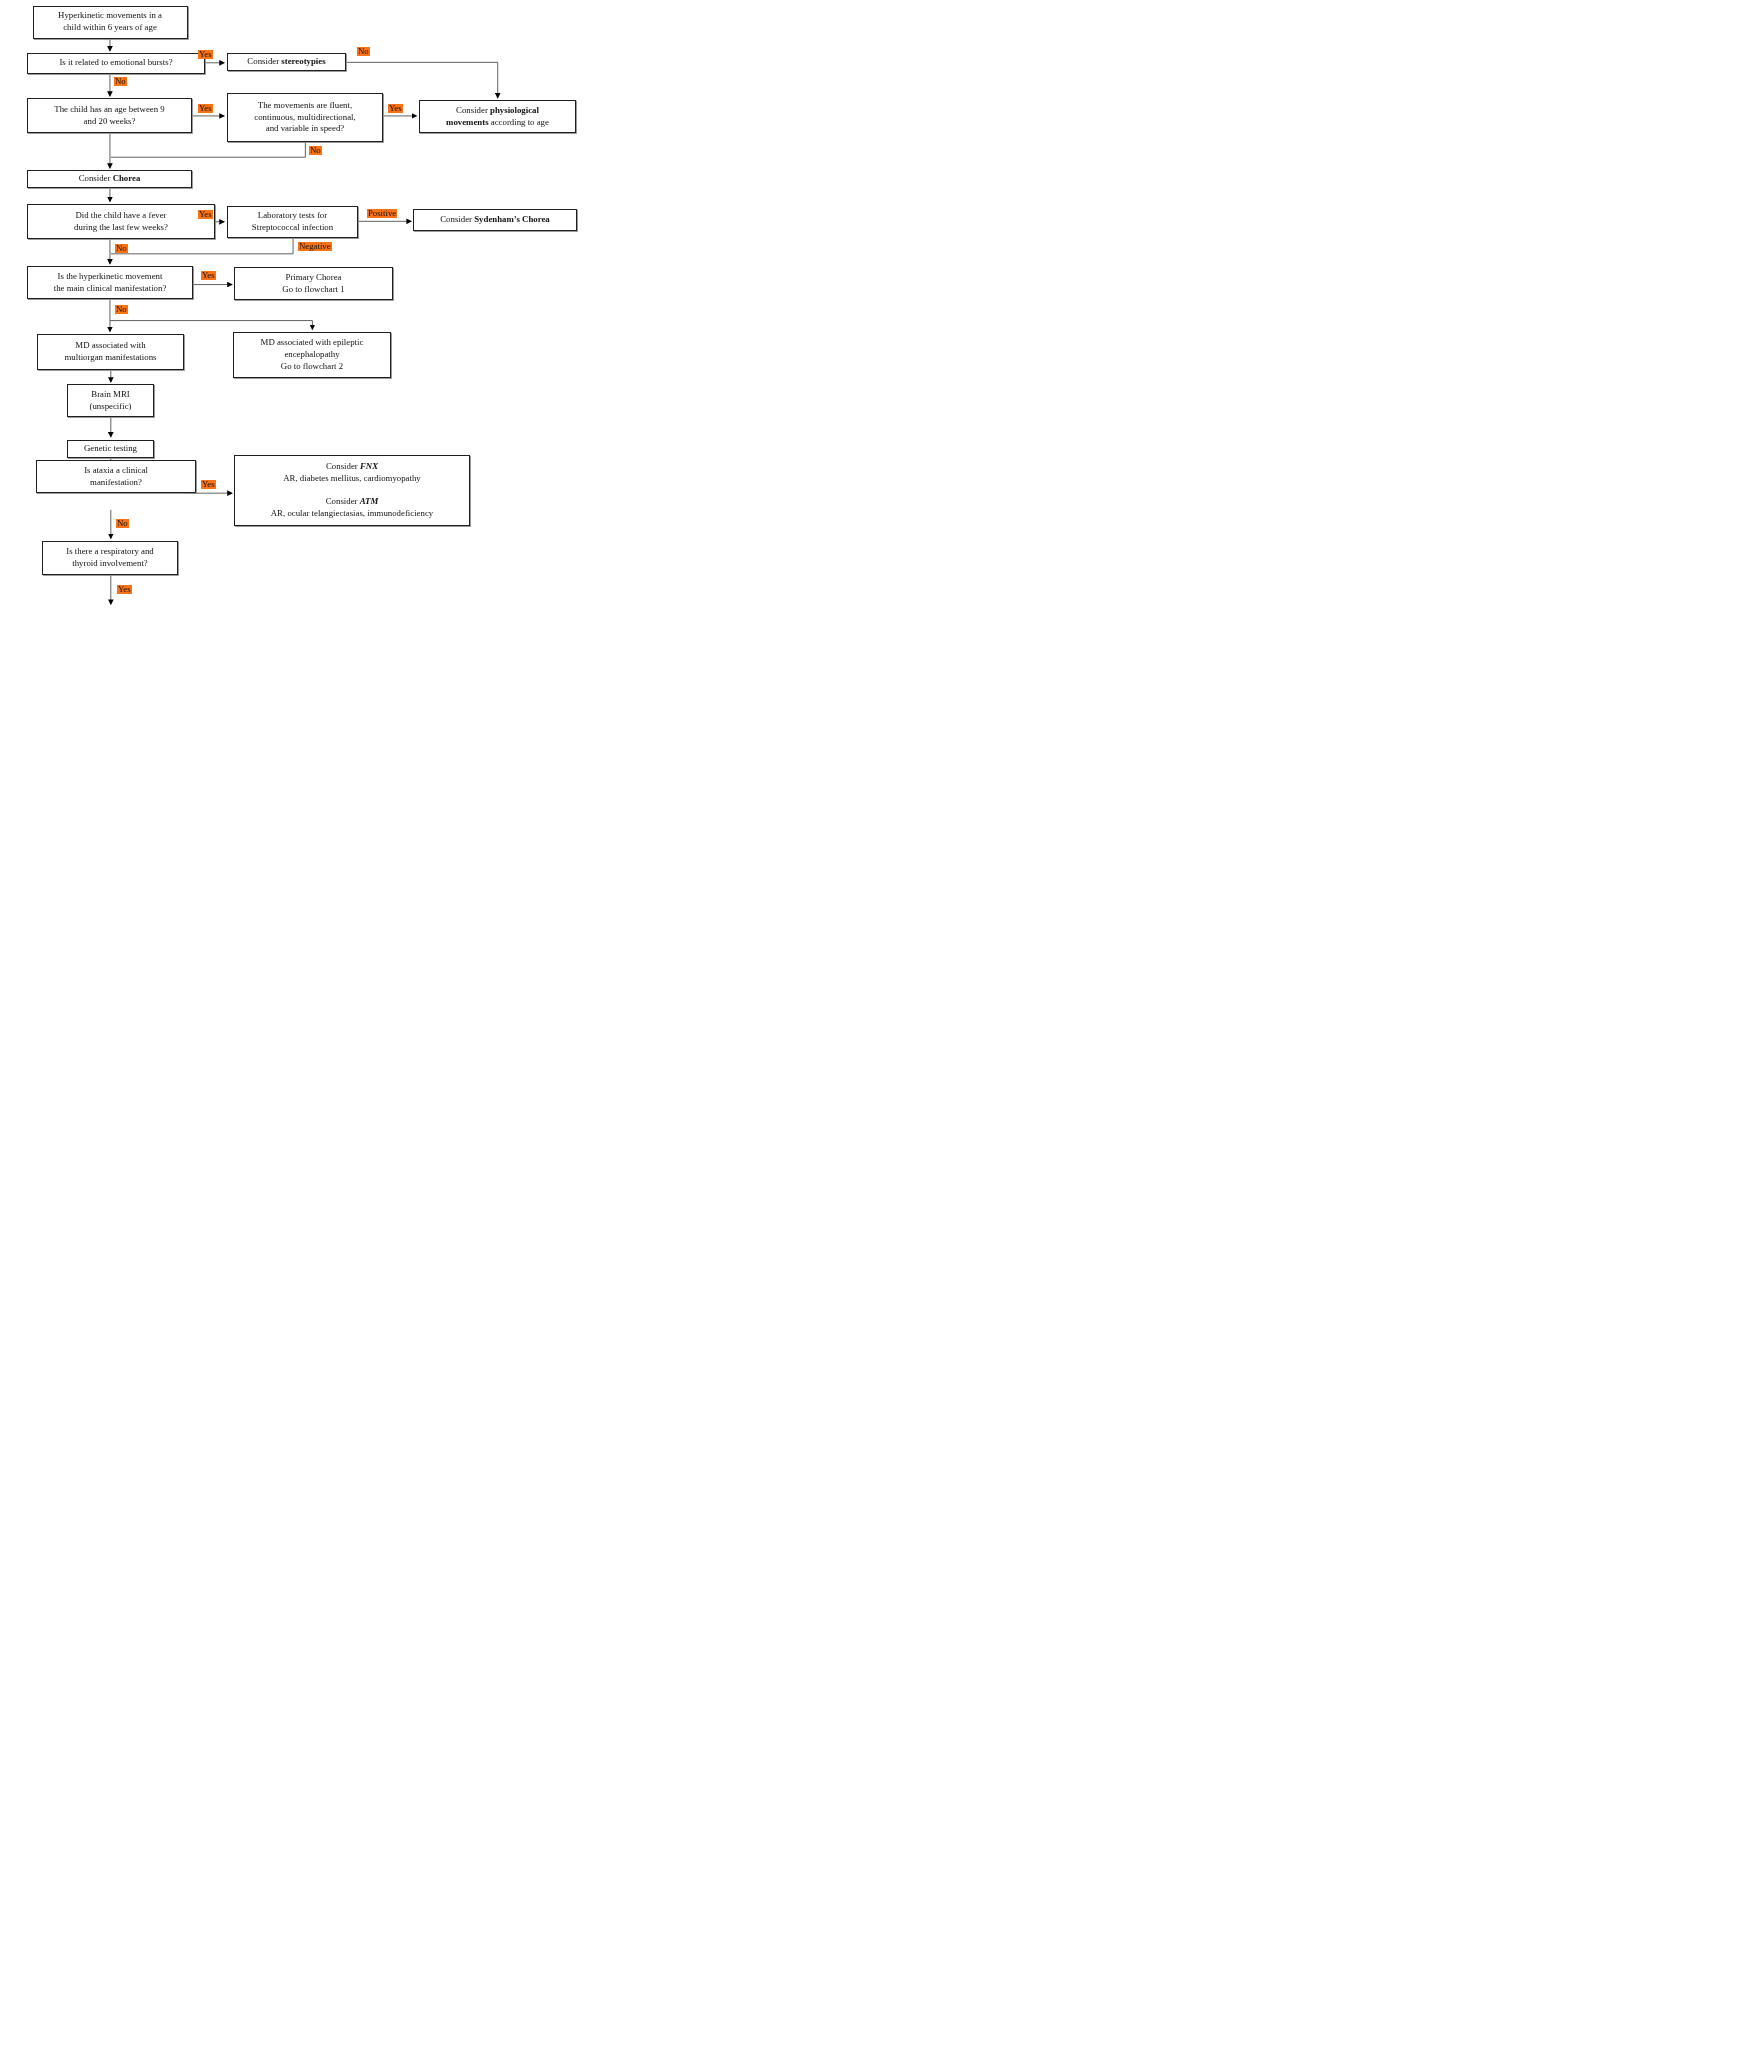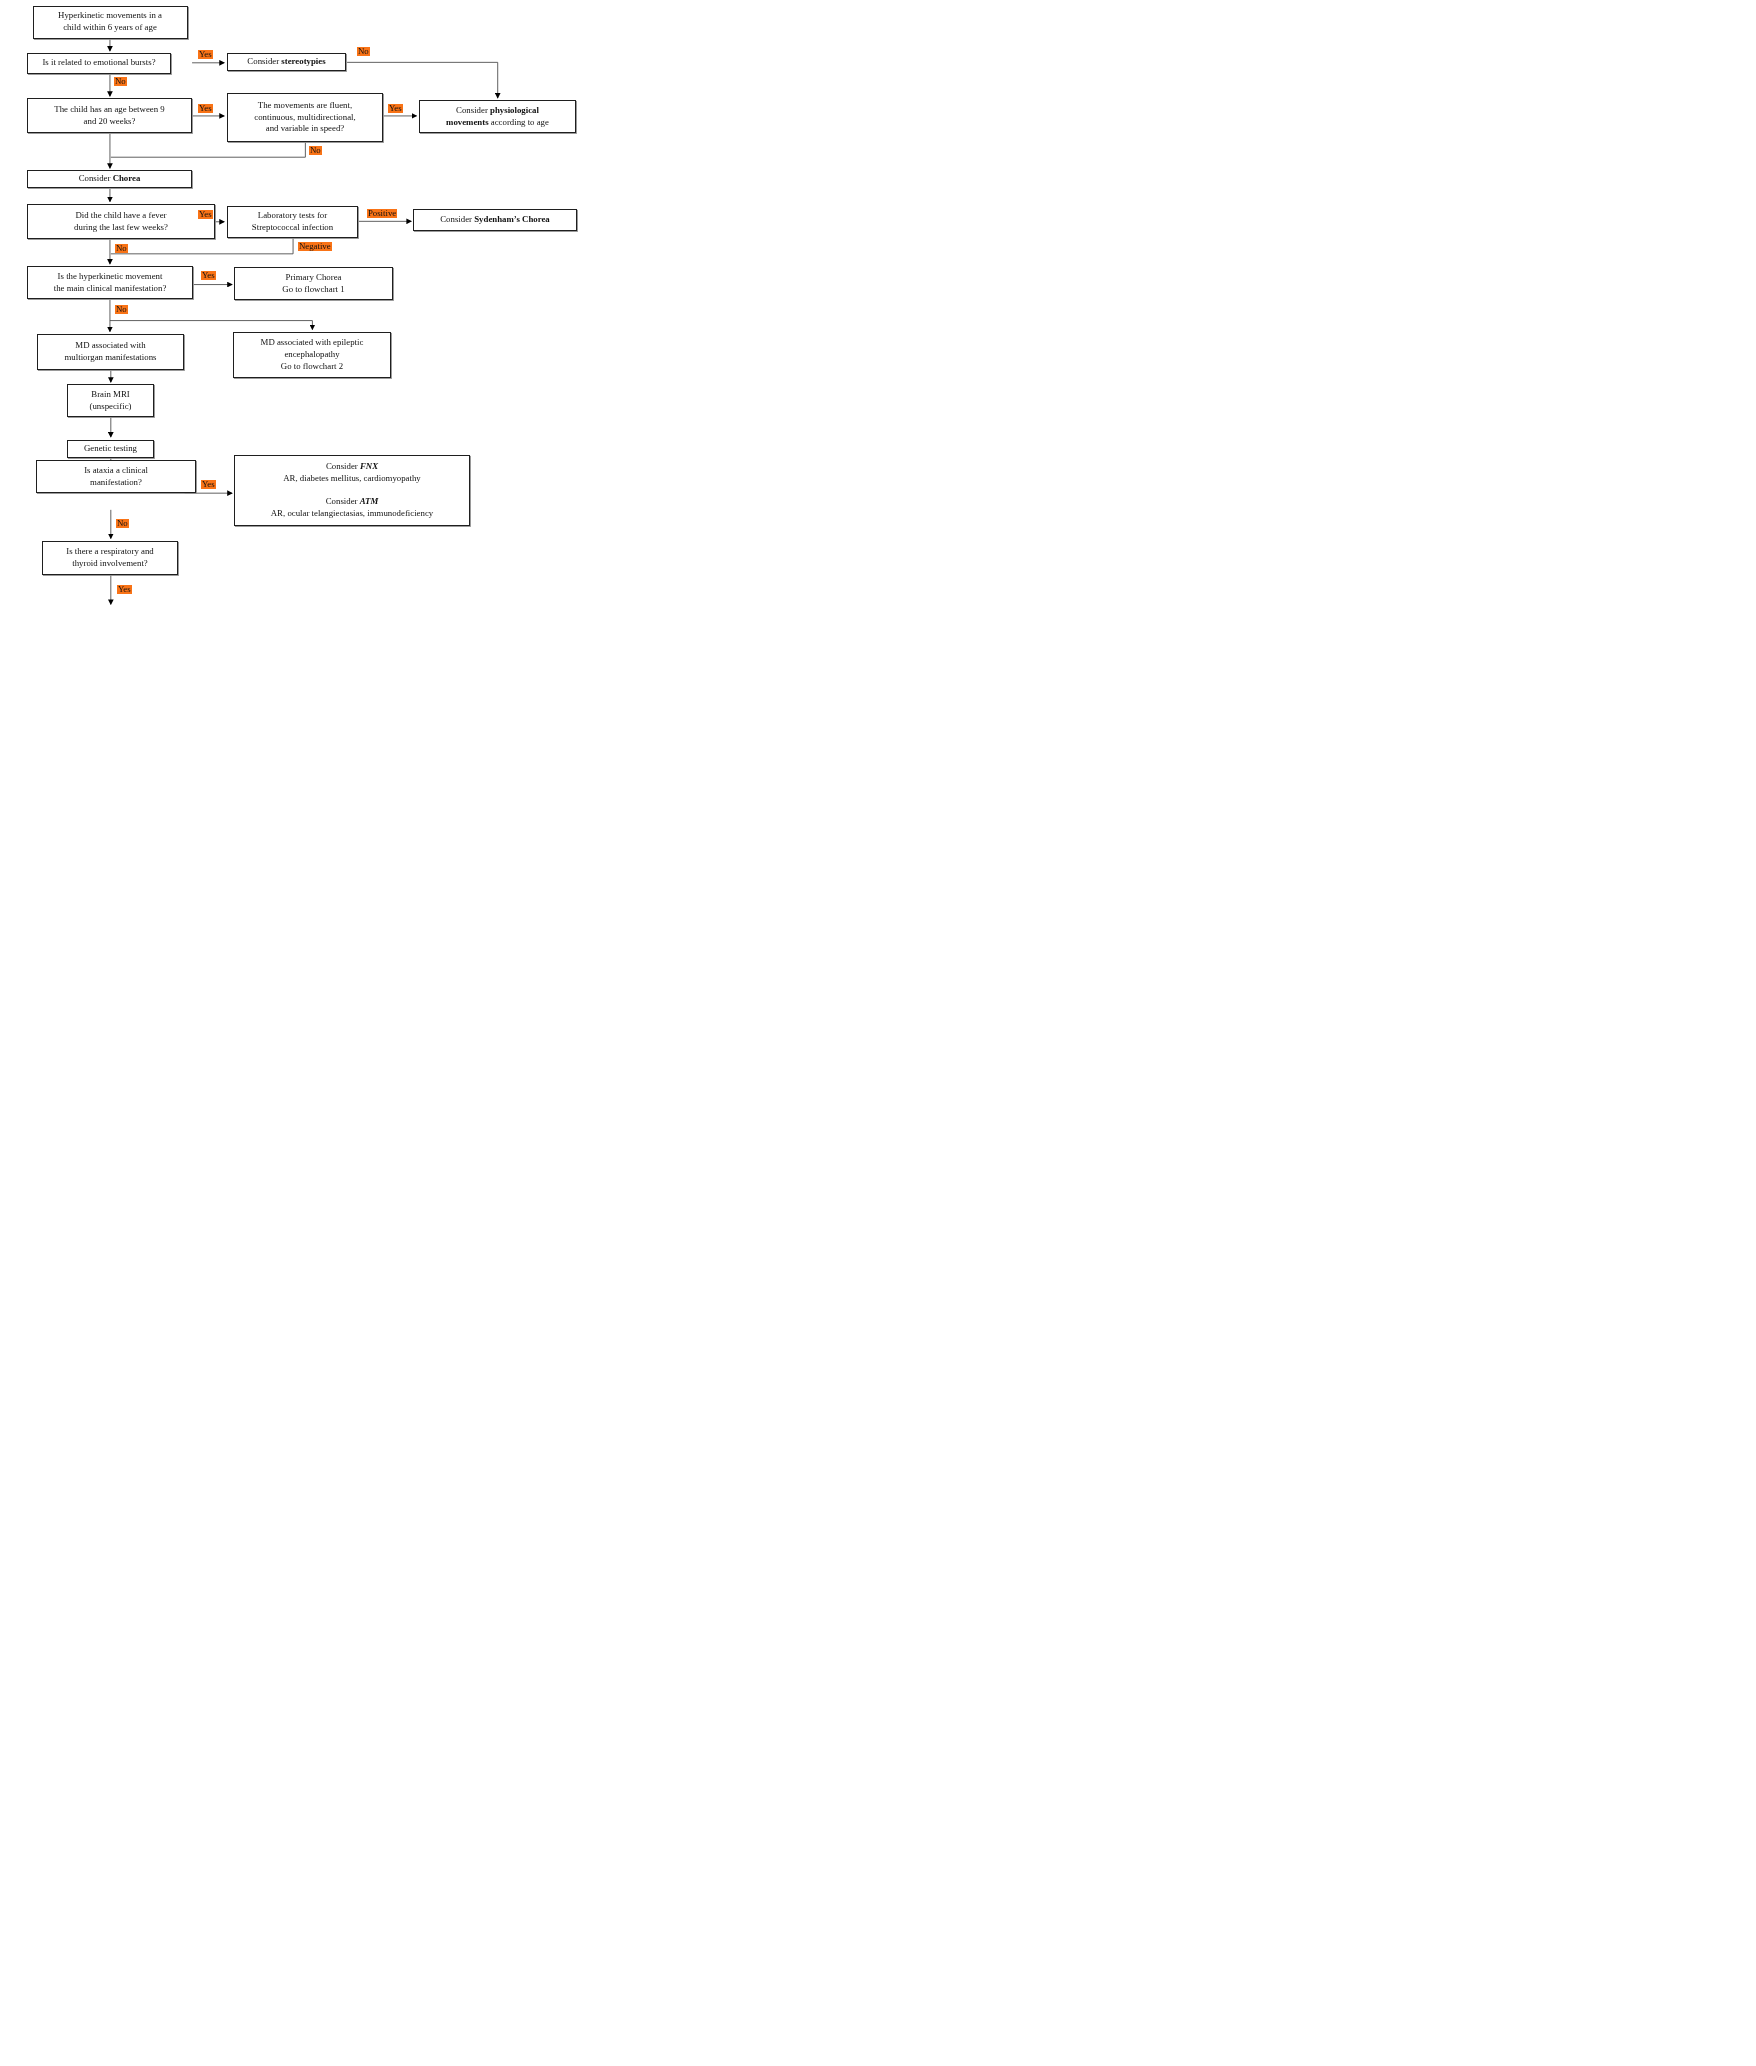--- a/index.html
+++ b/index.html
@@ -83,21 +83,21 @@
     <polyline points="420,1123 528,1123" marker-end="url(#arrow)"></polyline>
     <polyline points="252,1161 252,1226" marker-end="url(#arrow)"></polyline>
     <polyline points="252,1308 252,1376" marker-end="url(#arrow)"></polyline>
   </svg>
 
   <div class="node" style="left:32.5px;top:6.1px;width:155px;height:32.5px">
     <div class="line">Hyperkinetic movements in a</div>
     <div class="line">child within 6 years of age</div>
   </div>
 
-  <div class="node" style="left:27px;top:53px;width:144px;height:20.6px">
+  <div class="node" style="left:27px;top:53px;width:178px;height:20.6px">
     <div class="line">Is it related to emotional bursts?</div>
   </div>
 
   <div class="node" style="left:227px;top:53px;width:119px;height:18.4px">
     <div class="line"><span>Consider </span><span class="b">stereotypies</span></div>
   </div>
 
   <div class="node" style="left:27px;top:98px;width:165px;height:35px">
     <div class="line">The child has an age between 9</div>
     <div class="line">and 20 weeks?</div>

